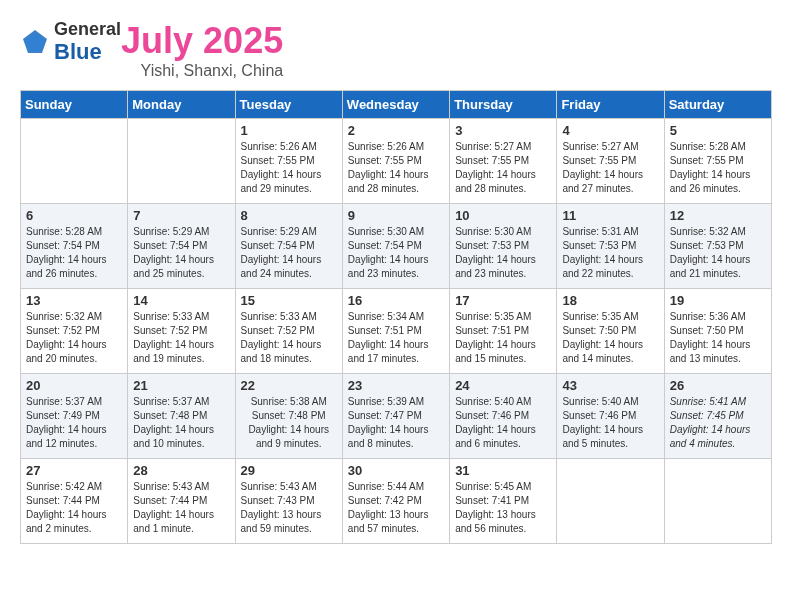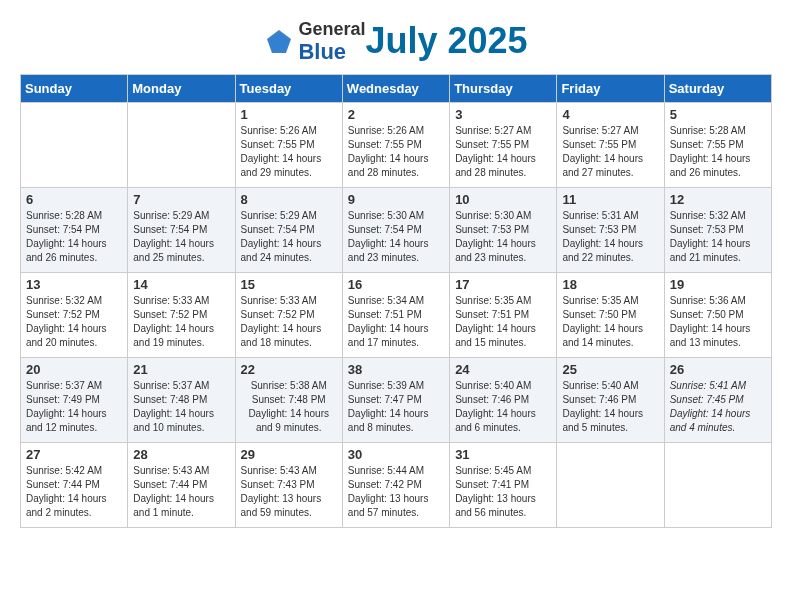--- a/index.html
+++ b/index.html
@@ -5,21 +5,21 @@
     * { box-sizing: border-box; margin: 0; padding: 0; }
     body {
       font-family: Arial, sans-serif;
       background: #fff;
       width: 792px;
       min-height: 612px;
       padding: 20px;
     }
     .header {
       display: flex;
-      justify-content: center;
+      justify-content: flex-start;
       align-items: flex-start;
       margin-bottom: 10px;
     }
     .logo {
       display: flex;
       align-items: center;
     }
     .logo-text {
       display: flex;
       flex-direction: column;
@@ -39,21 +39,21 @@
       width: 30px;
       height: 30px;
       margin-right: 4px;
     }
     .title-block {
       text-align: right;
     }
     .month-title {
       font-size: 36px;
       font-weight: bold;
-      color: #0369a1;
+      color: #ec4899;
     }
     .location-title {
       font-size: 16px;
       color: #555;
     }
     .calendar {
       width: 100%;
       border-collapse: collapse;
       font-size: 11px;
     }
@@ -108,20 +108,21 @@
       <polygon points="15,3 27,12 22,26 8,26 3,12" fill="#1a6bbf" opacity="0.85"></polygon>
       <polygon points="15,6 25,13 21,24 9,24 5,13" fill="#2980d9" opacity="0.6"></polygon>
     </svg>
     <div class="logo-text">
       <span class="logo-general">General</span>
       <span class="logo-blue">Blue</span>
     </div>
   </div>
   <div class="title-block">
     <div class="month-title">July 2025</div>
+    <div class="location-title">Yishi, Shanxi, China</div>
   </div>
 </div>
 
 <table class="calendar">
   <thead>
     <tr>
     <th>Sunday</th>
         <th>Monday</th>
         <th>Tuesday</th>
         <th>Wednesday</th>
@@ -288,35 +289,35 @@
 and 10 minutes.</div>
         </td>
         <td>
           <span class="day-number">22</span>
           <div class="day-info" style="white-space: pre-line; text-align: center;">Sunrise: 5:38 AM
 Sunset: 7:48 PM
 Daylight: 14 hours
 and 9 minutes.</div>
         </td>
         <td>
-          <span class="day-number">38</span>
+          <span class="day-number">23</span>
           <div class="day-info" style="white-space: pre-line;">Sunrise: 5:39 AM
 Sunset: 7:47 PM
 Daylight: 14 hours
 and 8 minutes.</div>
         </td>
         <td>
           <span class="day-number">24</span>
           <div class="day-info" style="white-space: pre-line;">Sunrise: 5:40 AM
 Sunset: 7:46 PM
 Daylight: 14 hours
 and 6 minutes.</div>
         </td>
         <td>
-          <span class="day-number">25</span>
+          <span class="day-number">43</span>
           <div class="day-info" style="white-space: pre-line;">Sunrise: 5:40 AM
 Sunset: 7:46 PM
 Daylight: 14 hours
 and 5 minutes.</div>
         </td>
         <td>
           <span class="day-number">26</span>
           <div class="day-info" style="white-space: pre-line; font-style: italic;">Sunrise: 5:41 AM
 Sunset: 7:45 PM
 Daylight: 14 hours

